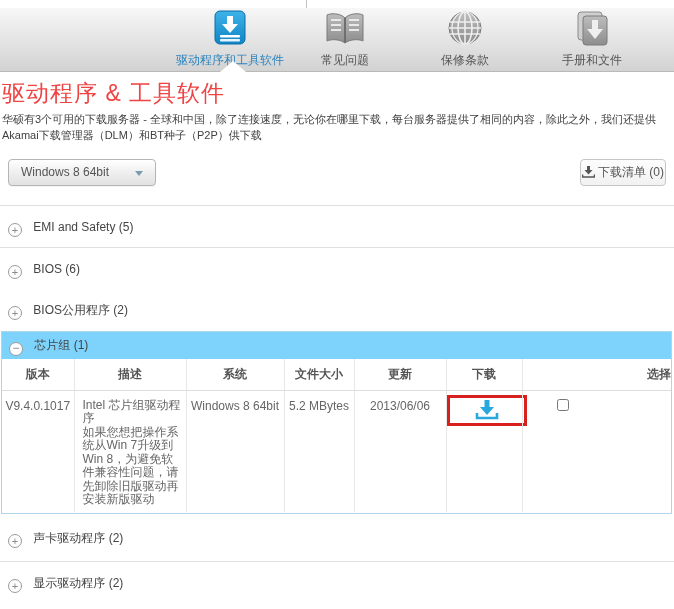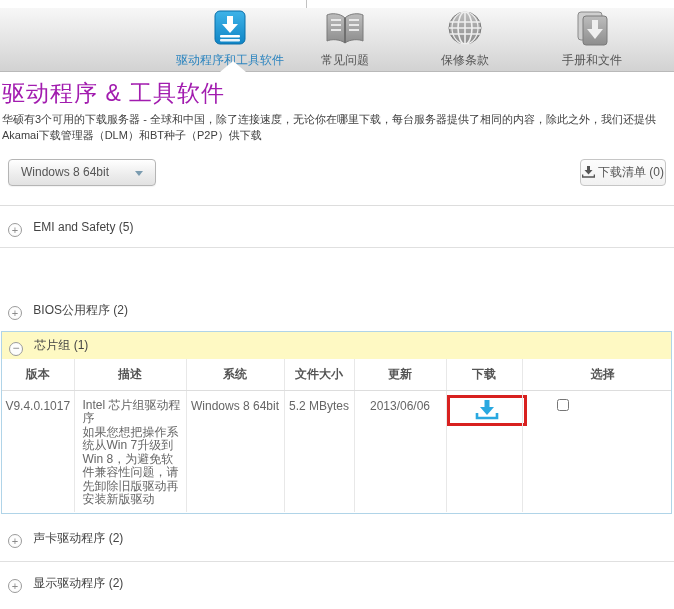--- a/index.html
+++ b/index.html
@@ -17,21 +17,21 @@
     border-bottom:1px solid #b9b9b9; }
   .nav-tab { position:absolute; top:2px; width:130px; height:60px; text-align:center; cursor:pointer; }
   .nav-tab .ticon { display:block; margin:0 auto; width:44px; height:38px; }
   .nav-tab .tlabel { display:block; margin-top:4px; font-size:12px; color:#555; }
   .nav-tab.active .tlabel { color:#2b84bf; }
   .notch { position:absolute; top:61px; left:220px; width:0; height:0;
     border-left:13px solid transparent; border-right:13px solid transparent;
     border-bottom:11px solid #ffffff; z-index:3; }
 
   
-  .page-title { position:absolute; top:78px; left:2px; font-size:23px; color:#a21caf;
+  .page-title { position:absolute; top:78px; left:2px; font-size:23px; color:#ef4444;
     font-weight:normal; letter-spacing:1px; }
   .intro { position:absolute; top:111px; left:2px; width:664px; font-size:11px;
     line-height:16px; color:#404040; }
 
   
   .os-select { position:absolute; top:159px; left:8px; width:148px; height:27px;
     border:1px solid #b5b5b5; border-radius:4px;
     background:linear-gradient(#ffffff, #eceor 60%, #e4e4e4);
     background:linear-gradient(#ffffff, #ececec 60%, #e2e2e2);
     font-size:12px; color:#555; line-height:25px; padding-left:12px; cursor:pointer;
@@ -50,21 +50,21 @@
   .acc-row { position:absolute; left:0; width:674px; height:42px; line-height:42px;
     border-bottom:1px solid #e0e0e0; cursor:pointer; font-size:12px; color:#444;
     padding-left:8px; background:#fff; }
   .acc-row .pm { display:inline-block; width:14px; height:14px; line-height:12px;
     border:1px solid #9b9b9b; border-radius:50%; color:#8a8a8a; text-align:center;
     font-size:11px; vertical-align:-3px; margin-right:8px; background:#fdfdfd; }
 
   
   .panel { position:absolute; top:331px; left:1px; width:671px; height:183px;
     border:1px solid #b0d4e8; background:#fff; }
-  .panel-head { height:27px; line-height:26px; background:#fef9c3; font-size:12px;
+  .panel-head { height:27px; line-height:26px; background:#7dd3fc; font-size:12px;
     color:#444; padding-left:7px; cursor:pointer; }
   .panel-head .pm { display:inline-block; width:14px; height:14px; line-height:11px;
     border:1px solid #9b9b9b; border-radius:50%; color:#8a8a8a; text-align:center;
     font-size:12px; vertical-align:-3px; margin-right:8px; background:#fdfdfd; }
 
   table.dl-table { width:100%; border-collapse:collapse; table-layout:fixed; }
   table.dl-table th { height:31px; font-weight:bold; font-size:12px; color:#555;
     text-align:center; border-bottom:1px solid #ddd; border-right:1px solid #e8e8e8;
     background:#fff; }
   table.dl-table th:last-child, table.dl-table td:last-child { border-right:none; }
@@ -169,20 +169,24 @@
       <path d="M2.5 4 h8 l-4 4.5 z" fill="#555"></path>
       <path d="M0.5 8.5 v2.5 h12 v-2.5" fill="none" stroke="#555" stroke-width="1.6"></path>
     </svg><span>下载清单 (0)</span>
   </div>
 
   <div class="rule" style="top:205px"></div>
 
   <div class="acc-row" style="top:206px">
     <span class="pm">+</span>
     <span>EMI and Safety (5)</span>
+  </div>
+  <div class="acc-row" style="top:248px">
+    <span class="pm">+</span>
+    <span>BIOS (6)</span>
   </div>
   <div class="acc-row" style="top:289px; border-bottom:none;">
     <span class="pm">+</span>
     <span>BIOS公用程序 (2)</span>
   </div>
 
   <div class="panel">
     <div class="panel-head">
       <span class="pm">−</span>
       <span>芯片组 (1)</span>
@@ -198,21 +202,21 @@
           <col>
       </colgroup>
       <thead>
         <tr>
           <th>版本</th>
           <th>描述</th>
           <th>系统</th>
           <th>文件大小</th>
           <th>更新</th>
           <th>下载</th>
-          <th style="text-align:center; padding-left:12px;">选择</th>
+          <th style="text-align:right; padding-left:12px;">选择</th>
         </tr>
       </thead>
       <tbody>
         <tr>
           <td class="c-ver">V9.4.0.1017</td>
           <td class="c-desc">Intel 芯片组驱动程序
 如果您想把操作系统从Win 7升级到Win 8，为避免软件兼容性问题，请先卸除旧版驱动再安装新版驱动</td>
           <td class="c-sys">Windows 8 64bit</td>
           <td class="c-size">5.2 MBytes</td>
           <td class="c-date">2013/06/06</td>

